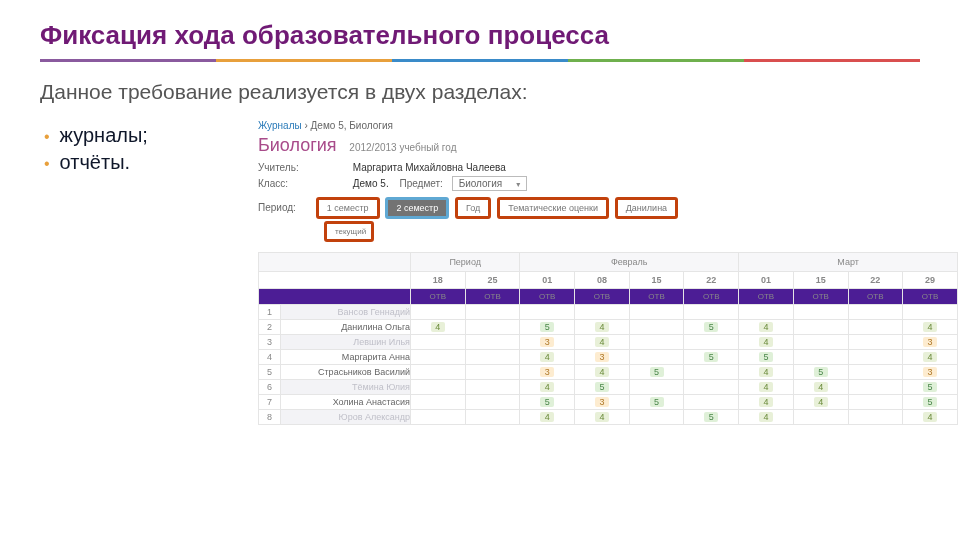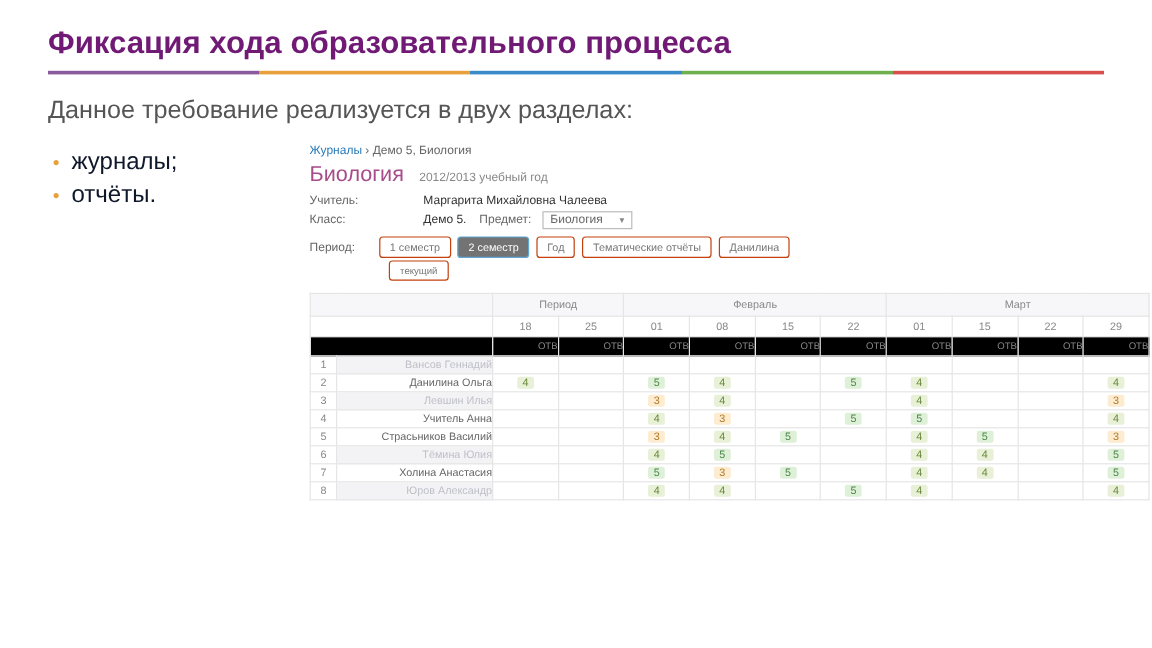--- a/index.html
+++ b/index.html
@@ -16,28 +16,28 @@
   .crumb span { color: #666; }
   .jtitle { margin: 4px 0 6px 0; }
   .jtitle .subj { color: #a84b8a; font-size: 18px; font-weight: 500; margin-right: 10px; }
   .jtitle .year { color: #888; font-size: 10px; }
   .meta-row { margin: 3px 0; color: #666; }
   .meta-row .lbl { display: inline-block; width: 55px; }
   .meta-row .val { color: #333; padding-left: 37px; }
   .sel { display: inline-block; border: 1px solid #bbb; padding: 1px 6px; background: #fff; margin-left: 6px; }
   .sel::after { content: "▾"; margin-left: 14px; color: #888; font-size: 8px; }
   .tabs { margin: 6px 0 2px 0; }
-  .tab { display: inline-block; padding: 3px 8px; border: 1px solid #c2410c; border-radius: 3px; color: #777; margin-right: 3px; font-size: 9px; }
+  .tab { display: inline-block; padding: 3px 8px; border: 3px solid #c2410c; border-radius: 3px; color: #777; margin-right: 3px; font-size: 9px; }
   .tab.active { background: #737373; color: #fff; border-color: #5fa8d3; }
   .tab.sub { display: block; width: 50px; margin: 2px 0 0 66px; font-size: 8px; text-align: center; }
   table.grades { border-collapse: collapse; width: 100%; margin-top: 10px; background: #fff; }
   table.grades th, table.grades td { border: 1px solid #e5e5e5; text-align: center; font-size: 9px; color: #666; padding: 2px 0; }
   table.grades thead tr.months th { background: #f7f7f9; color: #888; font-weight: normal; padding: 4px 0; }
-  table.grades thead tr.days th { background: #fff; color: #888; font-weight: normal; padding: 3px 4px; }
-  table.grades thead tr.type th { background: #000000; color: #888; font-weight: normal; font-size: 8px; padding: 3px 0; text-align: right; }
+  table.grades thead tr.days th { background: #fff; color: #888; font-weight: bold; padding: 3px 4px; }
+  table.grades thead tr.type th { background: #4c1d95; color: #888; font-weight: normal; font-size: 8px; padding: 3px 0; }
   table.grades td.num { width: 22px; color: #888; }
   table.grades td.name { width: 130px; text-align: right; padding-left: 6px; color: #666; }
   table.grades td.odd-name { background: #f3f3f6; color: #bfbfc8; }
   .g { display: inline-block; min-width: 14px; padding: 0 2px; border-radius: 2px; font-size: 9px; }
   .g5 { background: #dff0d8; color: #4a874a; }
   .g4 { background: #e8f0d8; color: #6a8a3a; }
   .g3 { background: #fdecd0; color: #b07a2a; }
 </style>
 </head>
 <body>
@@ -70,21 +70,21 @@
     <span class="lbl">Класс:</span>
     <span class="val">Демо 5.</span>
     <span class="lbl" style="width:auto;margin-left:8px">Предмет:</span>
     <span class="sel">Биология</span>
   </div>
   <div class="meta-row tabs">
     <span class="lbl">Период:</span>
     <span class="tab">1 семестр</span>
     <span class="tab active">2 семестр</span>
     <span class="tab">Год</span>
-    <span class="tab">Тематические отчёты</span>
+    <span class="tab">Тематические оценки</span>
     <span class="tab">Данилина</span>
     <span class="tab sub">текущий</span>
   </div>
 
   <table class="grades">
     <thead>
       <tr class="months">
         <th colspan="2"></th>
         <th colspan="2">Период</th>
         <th colspan="4">Февраль</th>
@@ -155,21 +155,21 @@
           <td><span class="g g4">4</span></td>
           <td></td>
           <td></td>
           <td><span class="g g4">4</span></td>
           <td></td>
           <td></td>
           <td><span class="g g3">3</span></td>
         </tr>
         <tr>
           <td class="num">4</td>
-          <td class="name">Учитель Анна</td>
+          <td class="name">Маргарита Анна</td>
           <td></td>
           <td></td>
           <td><span class="g g4">4</span></td>
           <td><span class="g g3">3</span></td>
           <td></td>
           <td><span class="g g5">5</span></td>
           <td><span class="g g5">5</span></td>
           <td></td>
           <td></td>
           <td><span class="g g4">4</span></td>

